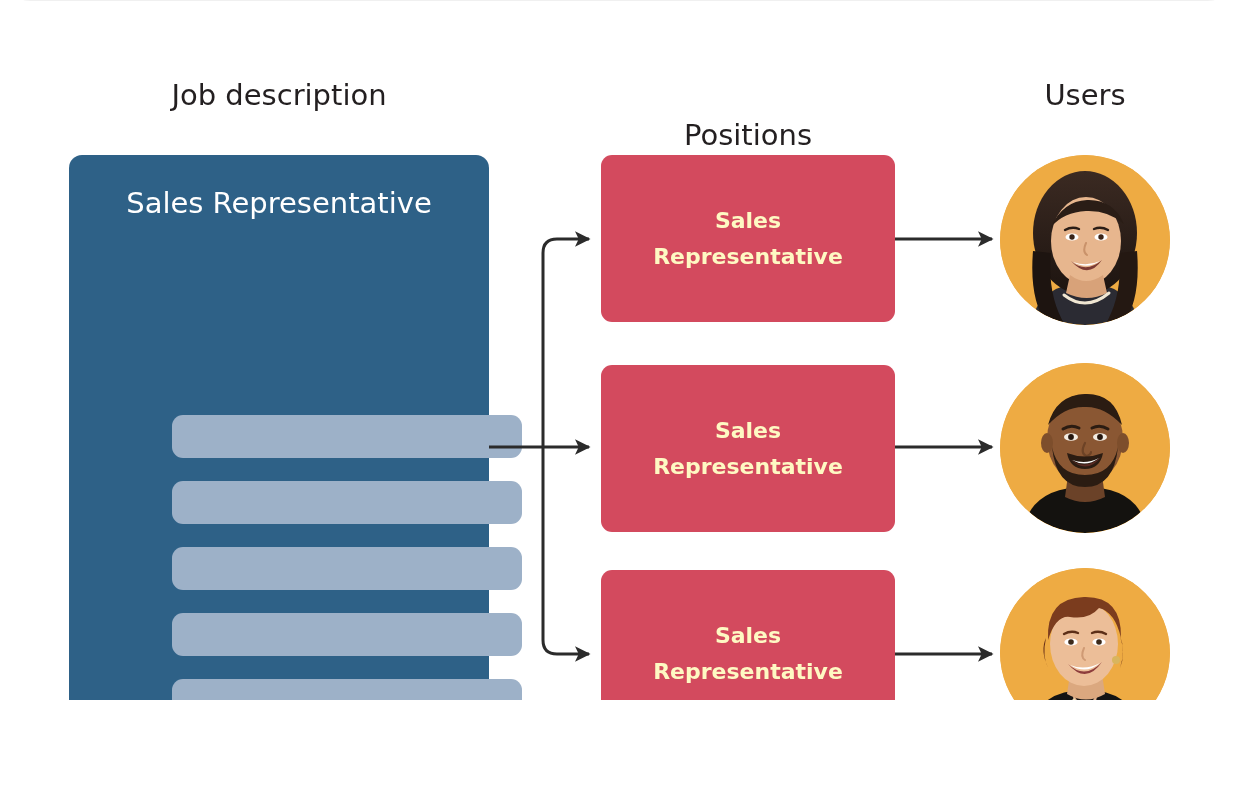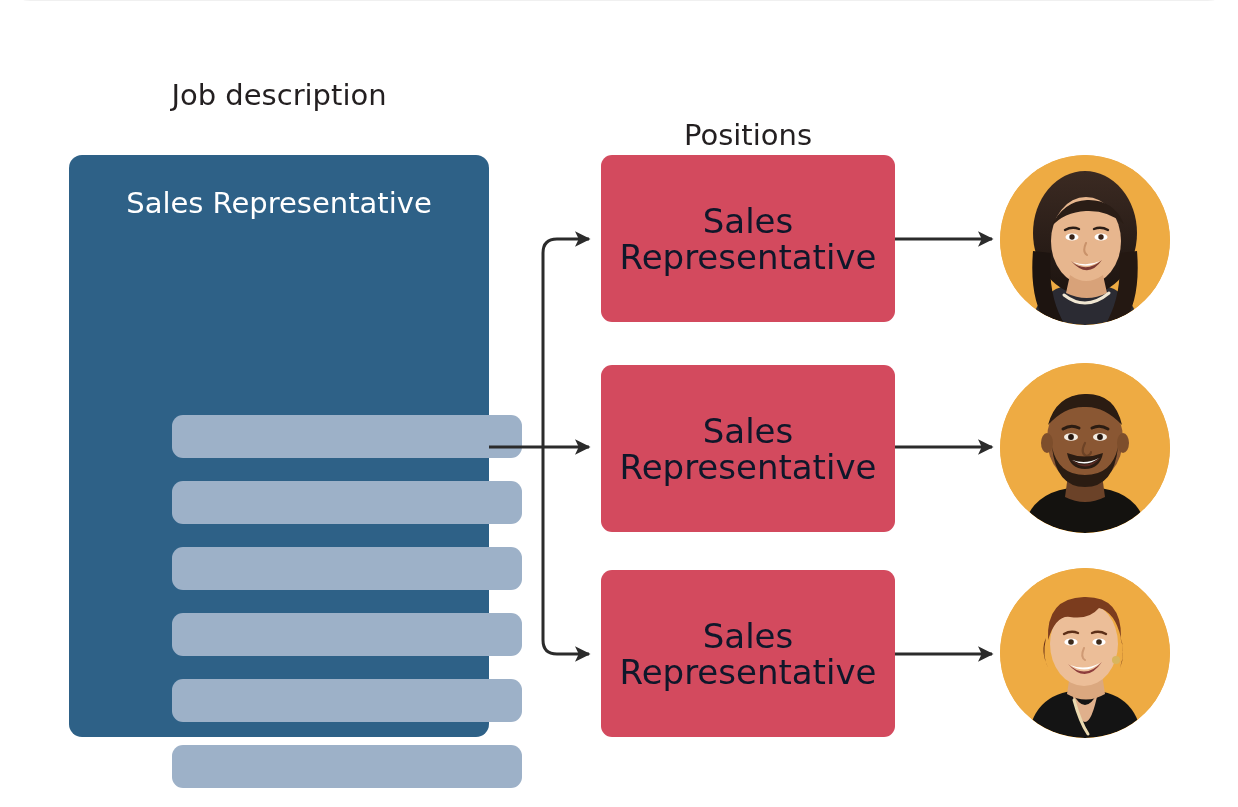--- a/index.html
+++ b/index.html
@@ -7,21 +7,21 @@
     padding: 0;
     background: #ffffff;
   }
   body {
     font-family: "DejaVu Sans", "Liberation Sans", sans-serif;
     -webkit-font-smoothing: antialiased;
   }
   #canvas {
     position: relative;
     width: 1238px;
-    height: 807px;
+    height: 700px;
     background: #ffffff;
     overflow: hidden;
     border-radius: 31px;
   }
   
   .top-rule {
     position: absolute;
     left: 0; top: 0;
     width: 1238px; height: 1px;
     background: #f0f0f0;
@@ -78,25 +78,25 @@
     width: 294px;
     height: 167px;
     background: #d34a5e;
     border-radius: 11px;
     display: flex;
     align-items: center;
     justify-content: center;
     box-sizing: border-box;
   }
   .pos-label {
-    color: #0f172a;
-    font-size: 34px;
+    color: #fef9c3;
+    font-size: 22px;
     line-height: 36px;
     text-align: center;
-    font-weight: 400;
+    font-weight: 700;
     padding: 0 14px;
     white-space: pre-line;
   }
 
   
   .avatar {
     position: absolute;
     left: 1000px;
     width: 170px;
     height: 170px;
@@ -116,20 +116,21 @@
 </style>
 </head>
 <body>
 
 <div id="canvas">
 
   <div class="top-rule"></div>
 
   <div class="col-header" id="hdr-job">Job description</div>
   <div class="col-header" id="hdr-pos">Positions</div>
+  <div class="col-header" id="hdr-users">Users</div>
 
   <div id="jd-panel">
     <div id="jd-title">Sales Representative</div>
     <div class="jd-bar" style="top:260px"></div>
     <div class="jd-bar" style="top:326px"></div>
     <div class="jd-bar" style="top:392px"></div>
     <div class="jd-bar" style="top:458px"></div>
     <div class="jd-bar" style="top:524px"></div>
     <div class="jd-bar" style="top:590px"></div>
 

